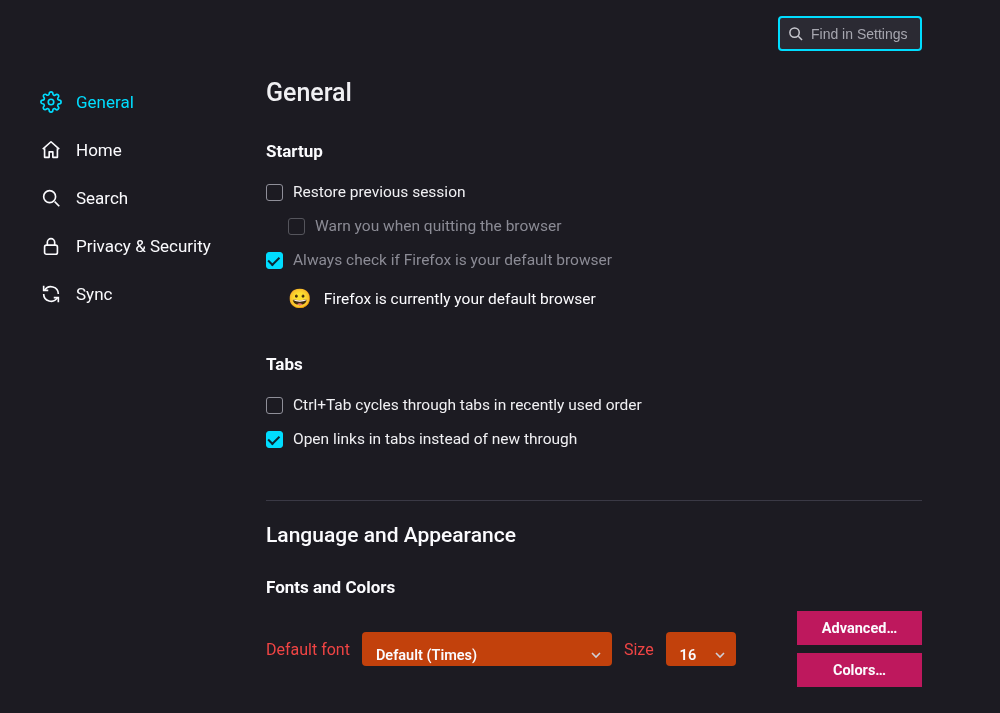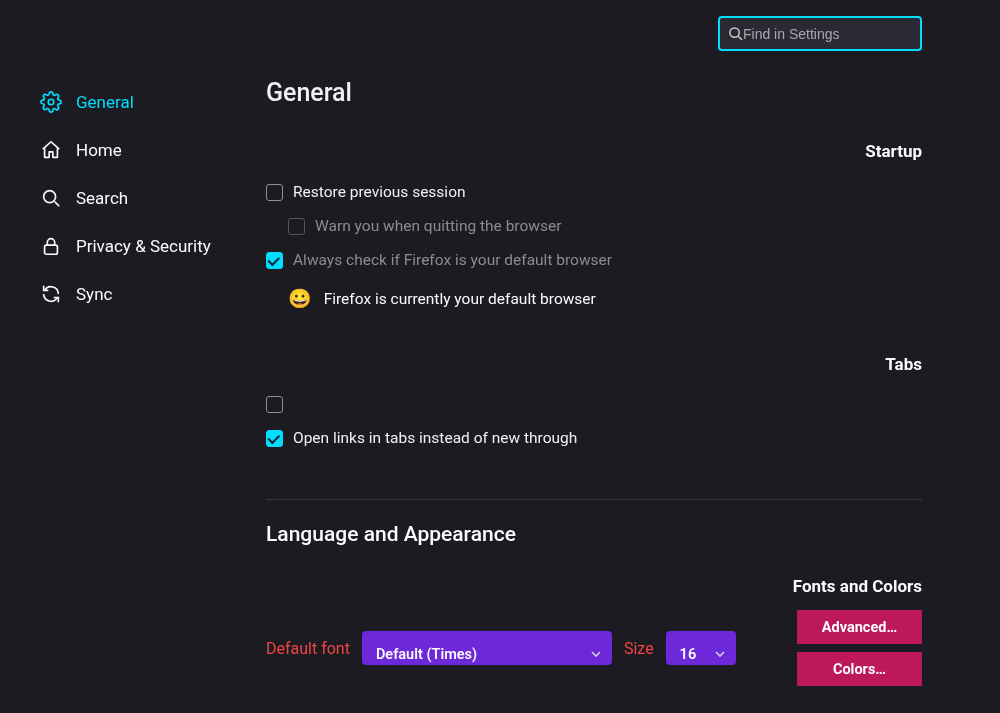--- a/index.html
+++ b/index.html
@@ -13,27 +13,27 @@
 
   
   .search-wrap {
     display: flex;
     justify-content: flex-end;
     padding: 16px 78px 0 0;
   }
   .search-box {
     display: flex;
     align-items: center;
-    width: 204px;
+    width: 144px;
     height: 35px;
     border: 2px solid #00ddff;
     border-radius: 4px;
     background: #2b2a33;
     padding: 0 8px;
-    gap: 0;
+    gap: 8px;
   }
   .search-box input {
     flex: 1;
     background: transparent;
     border: none;
     outline: none;
     color: #fbfbfe;
     font-size: 14px;
   }
   .search-box input::placeholder { color: #a7a7b0; }
@@ -74,21 +74,20 @@
   h1.page-title {
     font-size: 25px;
     font-weight: 500;
     color: #f0f0f3;
     margin-bottom: 34px;
   }
   h2.section-title {
     font-size: 17px;
     font-weight: 700;
     margin-bottom: 14px;
-    text-align: right;
   }
   .section { margin-bottom: 44px; }
 
   .row {
     display: flex;
     align-items: center;
     gap: 10px;
     padding: 8px 0;
     font-size: 15.5px;
     color: #f0f0f3;
@@ -143,21 +142,21 @@
     display:flex;
     align-items:center;
     gap: 12px;
     margin-top: 14px;
   }
   .label { font-size: 16px; color: #ef4444; }
   .select {
     display:flex;
     align-items:center;
     justify-content:space-between;
-    background: #6d28d9;
+    background: #c2410c;
     border-radius: 4px;
     height: 34px;
     padding: 12px 10px 0 14px;
     font-weight: 600;
     font-size: 14.5px;
     color: #fbfbfe;
     cursor: default;
   }
   .select.font { width: 250px; }
   .select.size { width: 70px; }
@@ -276,20 +275,21 @@
       <span class="smiley">😀</span>
       <span class="default-msg">Firefox is currently your default browser</span>
     </div>
   </section>
 
   <section class="section">
     <h2 class="section-title">Tabs</h2>
 
     <div class="row">
       <span class="check"></span>
+      <span>Ctrl+Tab cycles through tabs in recently used order</span>
     </div>
 
     <div class="row">
       <span class="check checked"></span>
       <span>Open links in tabs instead of new through</span>
     </div>
 
   </section>
 
   <hr class="sep">

